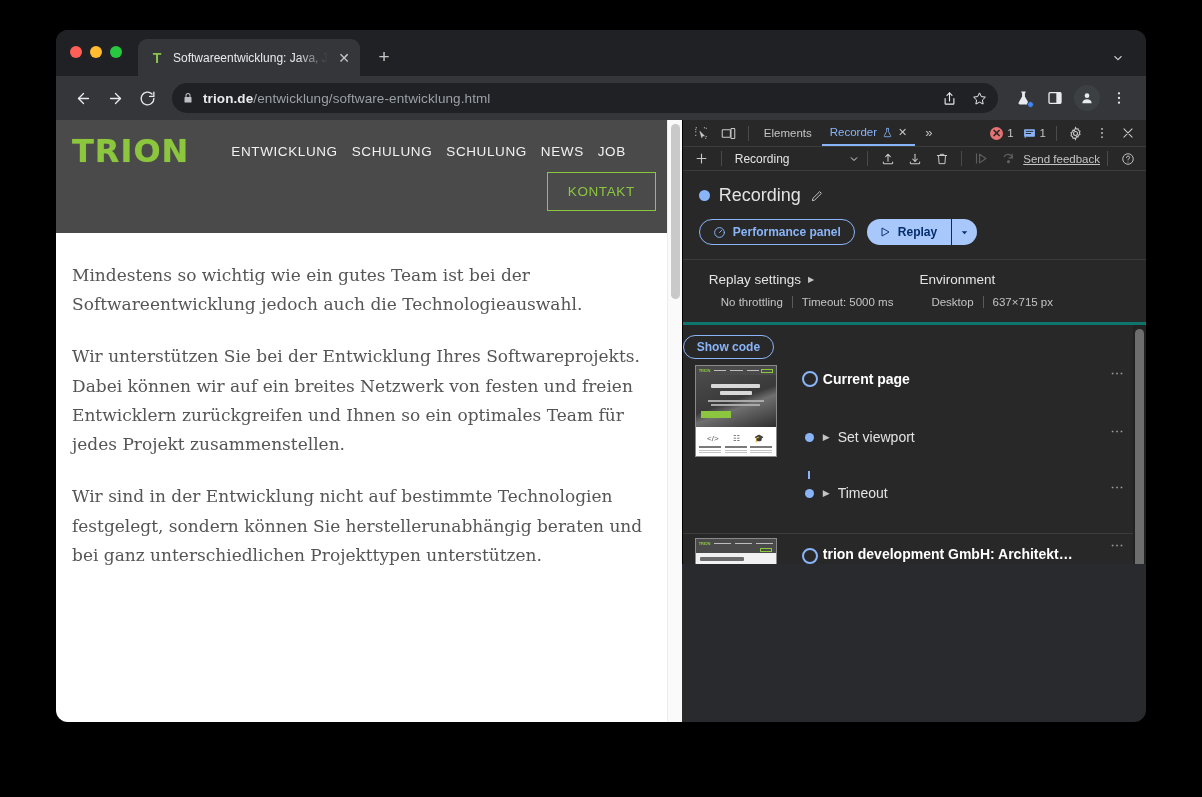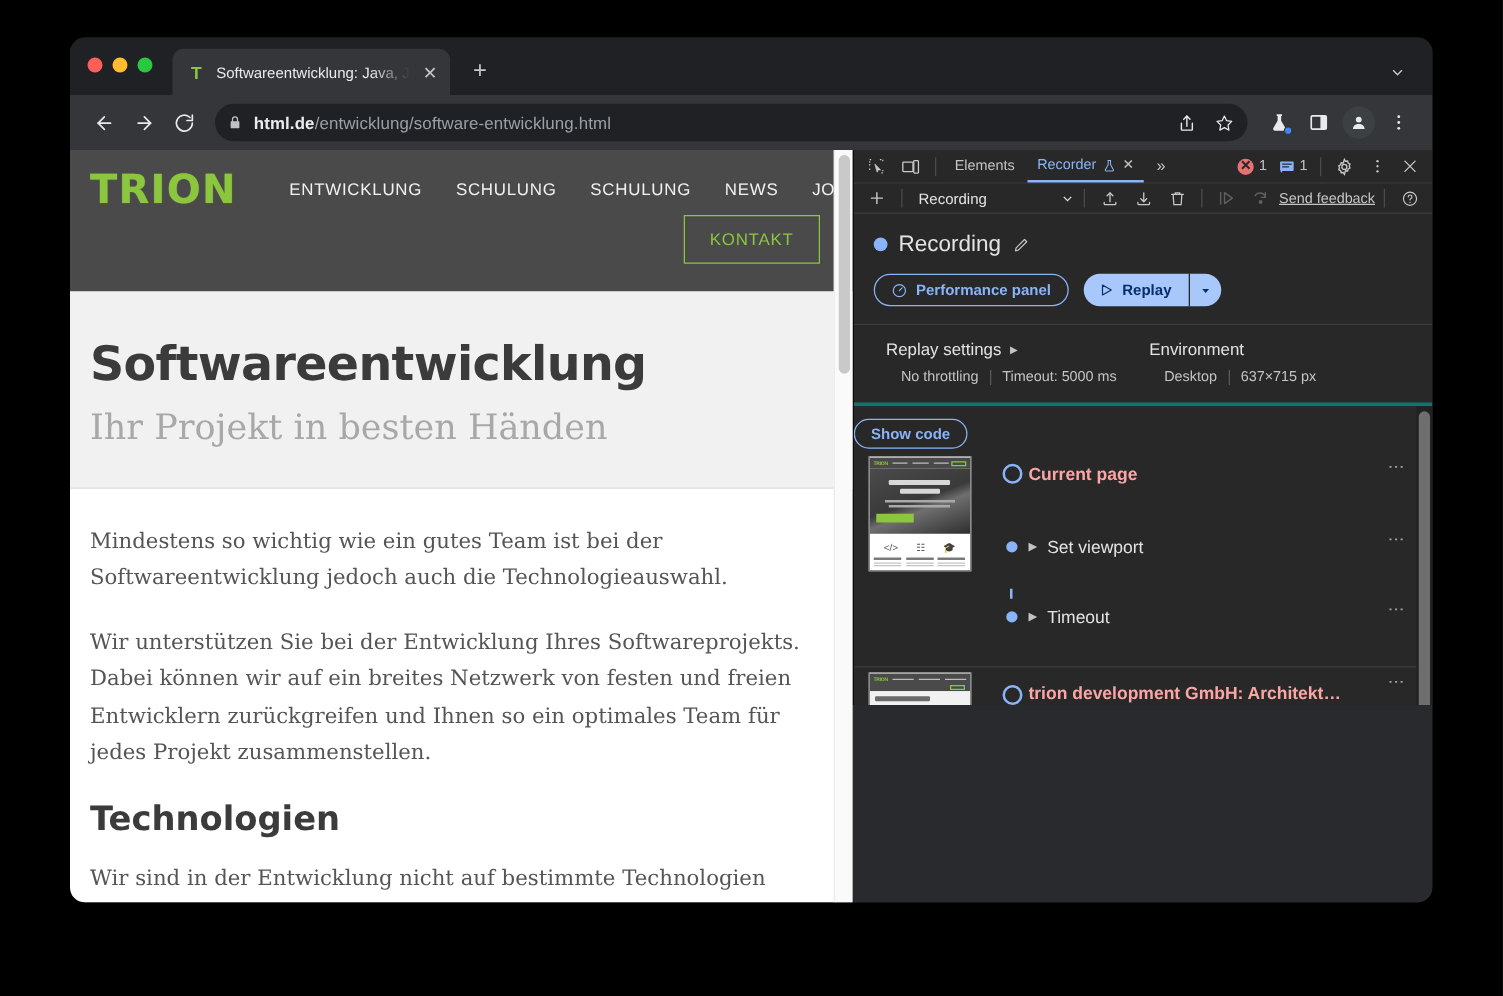--- a/index.html
+++ b/index.html
@@ -168,21 +168,21 @@
   #site-navrow { display: flex; align-items: center; height: 62px; padding-left: 0; }
   #site-logo {
     font-family: "DejaVu Sans", sans-serif;
     font-size: 32px;
     font-weight: 800;
     color: #8cc63f;
     letter-spacing: 1px;
     line-height: 1;
     text-shadow: 0 0 1px rgba(140,198,63,.6);
   }
-  #site-nav { display: flex; gap: 27px; margin-left: 42px; }
+  #site-nav { display: flex; gap: 14px; margin-left: 42px; }
   .site-nav-link {
     color: #f1f1f1;
     font-size: 13.5px;
     letter-spacing: .6px;
     cursor: pointer;
     white-space: nowrap;
   }
   #kontakt-button {
     position: absolute;
     right: 26px; top: 52px;
@@ -448,21 +448,21 @@
   .rail-node-small {
     position: absolute;
     left: 10px;
     width: 9px; height: 9px;
     border-radius: 50%;
     background: #8ab4f8;
   }
   .step-main { flex: 1 1 auto; padding-right: 8px; position: relative; }
   .step-title {
     font-size: 14px;
-    color: #fca5a5;
+    color: #ffffff;
     font-weight: 700;
     white-space: nowrap;
     overflow: hidden;
     text-overflow: ellipsis;
     max-width: 250px;
   }
   .step-url {
     font-size: 13px;
     color: #e3e3e3;
     margin-top: 2px;
@@ -575,21 +575,21 @@
           <path d="M21 3v6h-6"></path>
         </svg>
     </div>
 
     <div id="omnibox">
       <span id="omnibox-lock">
         <svg width="12" height="12" viewBox="0 0 24 24" fill="currentColor">
             <path d="M12 2a5 5 0 0 0-5 5v3H6a1 1 0 0 0-1 1v9a1 1 0 0 0 1 1h12a1 1 0 0 0 1-1v-9a1 1 0 0 0-1-1h-1V7a5 5 0 0 0-5-5zm-3 8V7a3 3 0 1 1 6 0v3H9z"></path>
           </svg>
       </span>
-      <span id="omnibox-url"><b>html.de</b><span>/entwicklung/software-entwicklung.html</span></span>
+      <span id="omnibox-url"><b>trion.de</b><span>/entwicklung/software-entwicklung.html</span></span>
       <span id="omnibox-actions">
         <span class="omni-icon">
           <svg width="15" height="15" viewBox="0 0 24 24" fill="none" stroke="currentColor" stroke-width="1.8" stroke-linecap="round" stroke-linejoin="round">
               <path d="M12 16V3"></path>
               <path d="M8 7l4-4 4 4"></path>
               <path d="M5 12v8a1 1 0 0 0 1 1h12a1 1 0 0 0 1-1v-8"></path>
             </svg>
         </span>
         <span class="omni-icon">
           <svg width="15" height="15" viewBox="0 0 24 24" fill="none" stroke="currentColor" stroke-width="1.6" stroke-linejoin="round">
@@ -639,29 +639,24 @@
             <span class="site-nav-link">ENTWICKLUNG</span>
             <span class="site-nav-link">SCHULUNG</span>
             <span class="site-nav-link">SCHULUNG</span>
             <span class="site-nav-link">NEWS</span>
             <span class="site-nav-link">JOB</span>
           </div>
         </div>
         <div id="kontakt-button">KONTAKT</div>
       </div>
 
-      <div id="page-hero">
-        <h1 id="page-h1">Softwareentwicklung</h1>
-        <div id="page-sub">Ihr Projekt in besten Händen</div>
-      </div>
 
       <div id="page-body">
         <p class="page-para">Mindestens so wichtig wie ein gutes Team ist bei der Softwareentwicklung jedoch auch die Technologieauswahl.</p>
         <p class="page-para">Wir unterstützen Sie bei der Entwicklung Ihres Softwareprojekts. Dabei können wir auf ein breites Netzwerk von festen und freien Entwicklern zurückgreifen und Ihnen so ein optimales Team für jedes Projekt zusammenstellen.</p>
-        <h2 id="page-h2">Technologien</h2>
         <p class="page-para">Wir sind in der Entwicklung nicht auf bestimmte Technologien festgelegt, sondern können Sie herstellerunabhängig beraten und bei ganz unterschiedlichen Projekttypen unterstützen.</p>
       </div>
 
       <div id="page-scrollbar">
         <div id="page-scrollbar-thumb"></div>
       </div>
     </div>
 
     <div id="devtools">
 

